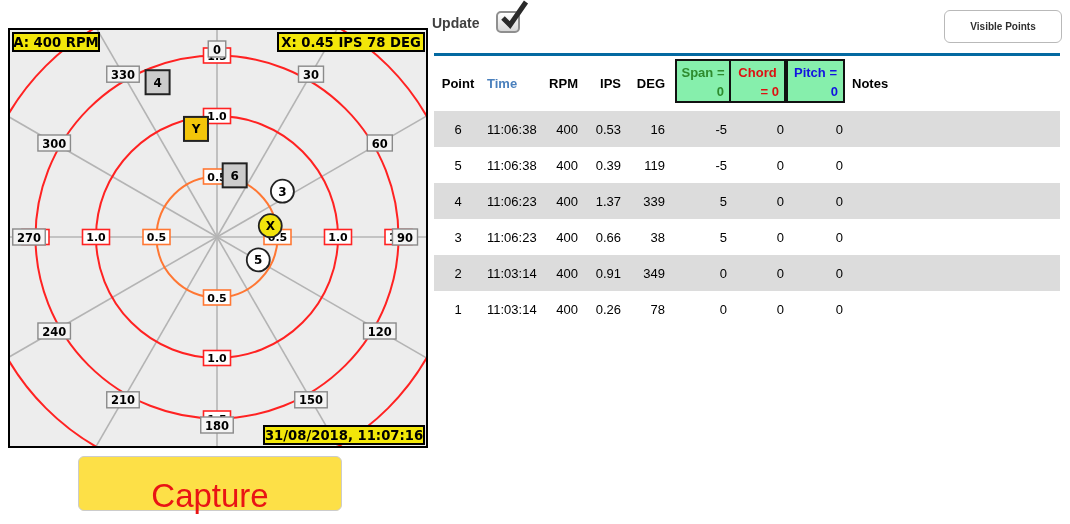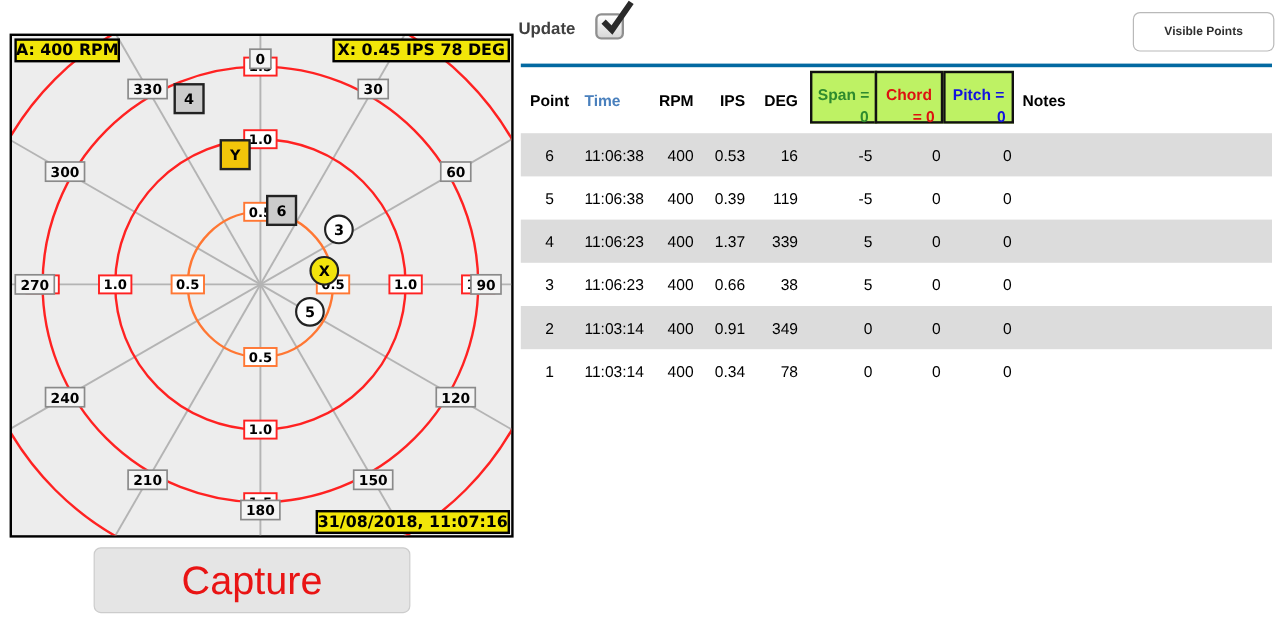--- a/index.html
+++ b/index.html
@@ -8,23 +8,23 @@
     background:#ffffff;font-family:"Liberation Sans",sans-serif;
   }
   
   .chart-panel{
     position:absolute;left:8px;top:28px;width:420px;height:420px;
     border:2px solid #000;box-sizing:border-box;background:#ededed;
   }
   .chart-panel svg{display:block;width:416px;height:416px;}
   .capture-btn{
     position:absolute;left:78px;top:456px;width:264px;height:55px;
-    background:#e5e5e5;border:1px solid #cccccc;border-radius:6px;
+    background:#fde047;border:1px solid #cccccc;border-radius:6px;
     color:#e91414;font-size:33px;font-family:"Liberation Sans",sans-serif;
-    cursor:pointer;line-height:53px;text-align:center;padding:0;
+    cursor:pointer;line-height:53px;text-align:center;padding:12px;
   }
   
   .right{position:absolute;left:430px;top:0;width:632px;height:524px;}
   .update-label{
     position:absolute;left:2px;top:15px;font-size:14px;font-weight:bold;color:#404040;
   }
   .checkbox{
     position:absolute;left:66px;top:11px;width:24px;height:22px;box-sizing:border-box;
     border:2px solid #8f8f8f;border-radius:5px;
     background:linear-gradient(#ffffff,#d8d8d8);cursor:pointer;
@@ -45,22 +45,22 @@
   .thead{height:55px;}
   .cell,.hcell{font-size:13px;color:#000;display:flex;align-items:center;height:100%;box-sizing:border-box;}
   .hcell{font-weight:bold;}
   .al{padding-left:5px;justify-content:flex-start;}
   .ac{justify-content:center;}
   .ar{justify-content:flex-end;padding-right:2px;}
   .arb{justify-content:flex-end;padding-right:4px;}
   .c-time-h{color:#4a80bd;}
   .hcell.boxed{align-items:stretch;padding:0;}
   .hbox{
-    box-sizing:border-box;border:2px solid #111;background:#bef264;
-    margin-top:3px;height:44px;width:100%;padding-top:8px;
+    box-sizing:border-box;border:2px solid #111;background:#86efac;
+    margin-top:3px;height:44px;width:100%;padding-top:2px;
   }
   .hbox .l1{text-align:center;line-height:19px;font-size:13px;}
   .hbox .l2{text-align:right;padding-right:5px;line-height:19px;font-size:13px;}
   .span-box{margin-left:8px;width:56px;}
   .chord-box{margin-left:-2px;}
   .pitch-box{margin-left:-2px;}
   .green{color:#2e8b2e;}
   .red{color:#dd1111;}
   .blue{color:#1212e0;}
   .drow{height:36px;}
@@ -315,21 +315,21 @@
             <div class="cell ar">349</div>
             <div class="cell arb">0</div>
             <div class="cell arb">0</div>
             <div class="cell arb">0</div>
             <div class="cell al"></div>
           </div>
           <div class="trow drow">
             <div class="cell ac">1</div>
             <div class="cell al">11:03:14</div>
             <div class="cell ar">400</div>
-            <div class="cell ar">0.34</div>
+            <div class="cell ar">0.26</div>
             <div class="cell ar">78</div>
             <div class="cell arb">0</div>
             <div class="cell arb">0</div>
             <div class="cell arb">0</div>
             <div class="cell al"></div>
           </div>
         </div>
     </div>
   </div>
 

